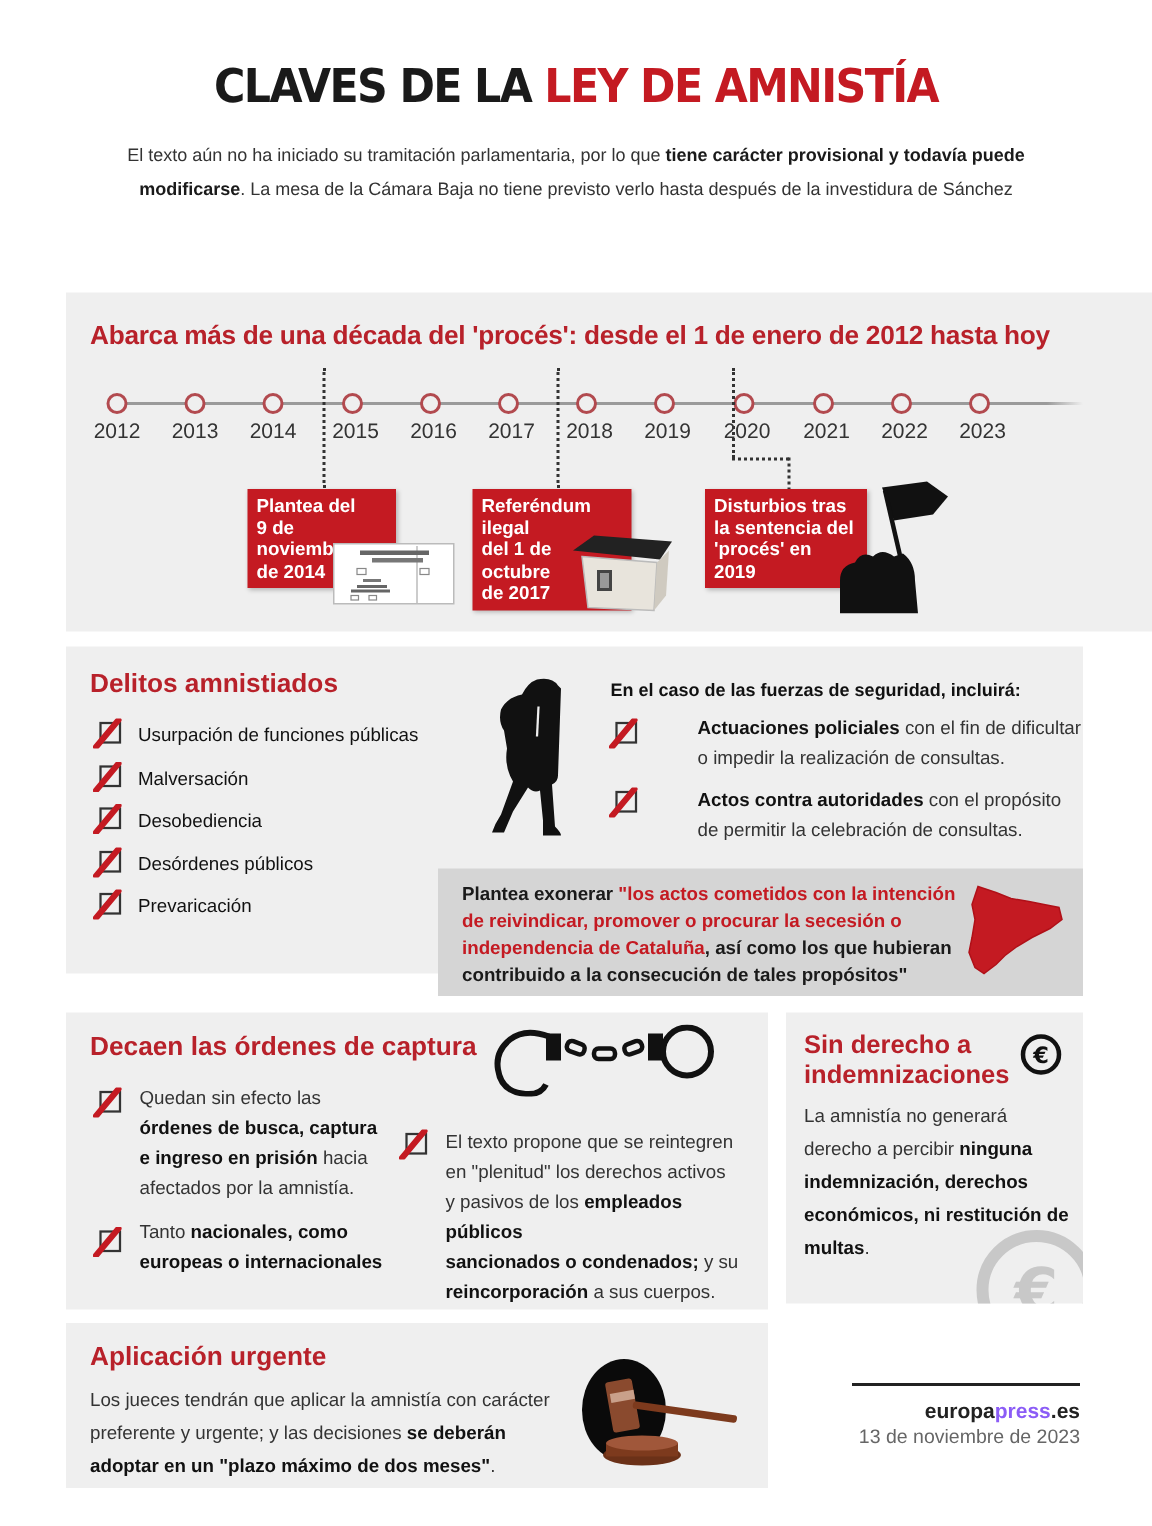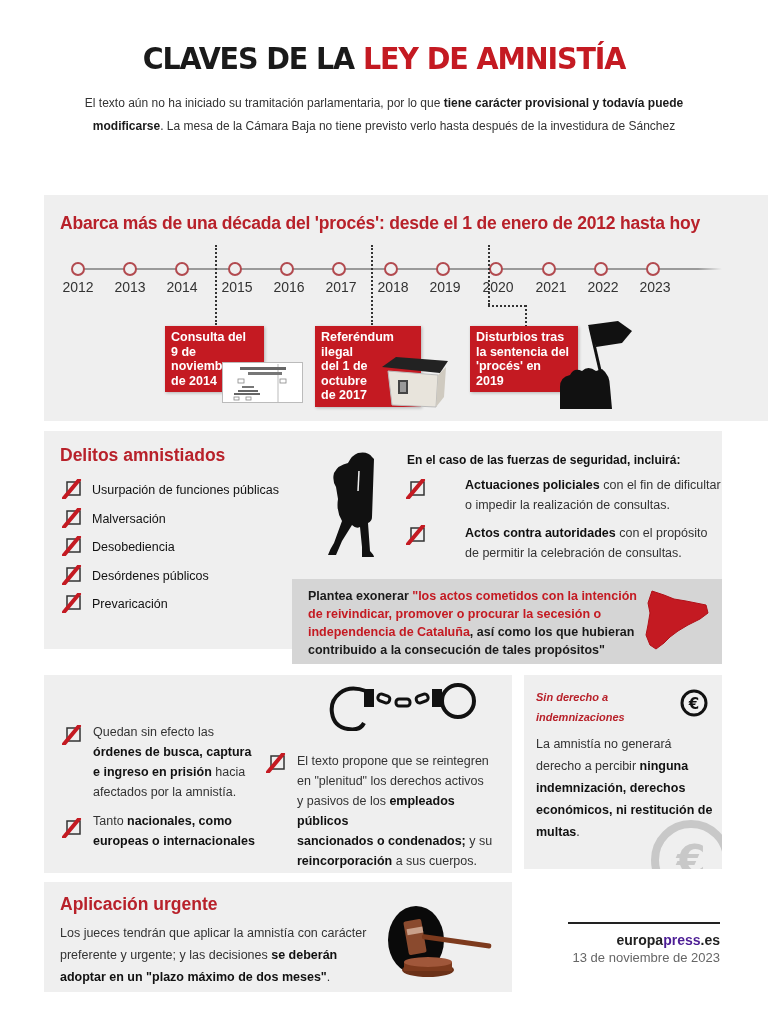--- a/index.html
+++ b/index.html
@@ -39,31 +39,31 @@
   #quote { left: 292px; top: 579px; width: 430px; height: 85px; background: #d5d5d5; }
   #quote-txt { position: absolute; left: 16px; top: 8px; width: 345px; font-size: 12.5px; line-height: 18px; font-weight: bold; color: #1a1a1a; }
   #quote-txt .red { color: #c41a22; }
 
   
   #dec { left: 44px; top: 675px; width: 468px; height: 198px; }
   .dec-txt { position: absolute; font-size: 12.5px; line-height: 20px; color: #333; }
 
   
   #sin { left: 524px; top: 675px; width: 198px; height: 194px; overflow: hidden; }
-  #sin-title { position: absolute; left: 12px; top: 12px; font-size: 11px; line-height: 20px; font-weight: bold; color: #b8212a; font-style: italic; }
+  #sin-title { position: absolute; left: 12px; top: 12px; font-size: 17px; line-height: 20px; font-weight: bold; color: #b8212a; }
   #sin-txt { position: absolute; left: 12px; top: 58px; width: 180px; font-size: 12.5px; line-height: 22px; color: #333; }
 
   
   #apl { left: 44px; top: 882px; width: 468px; height: 110px; }
   #apl-txt { position: absolute; left: 16px; top: 40px; width: 310px; font-size: 12.5px; line-height: 22px; color: #333; }
 
   
   #foot-rule { position: absolute; left: 568px; top: 922px; width: 152px; height: 2px; background: #222; }
   #foot-brand { position: absolute; right: 48px; top: 932px; font-size: 14px; font-weight: bold; color: #222; }
-  #foot-brand .red { color: #4c1d95; }
+  #foot-brand .red { color: #8b5cf6; }
   #foot-date { position: absolute; right: 48px; top: 950px; font-size: 13px; color: #666; }
 </style>
 </head>
 <body>
 
 <h1 id="title"><span>CLAVES DE LA </span><span class="t2">LEY DE AMNISTÍA</span></h1>
 <p id="subtitle"><span>El texto aún no ha iniciado su tramitación parlamentaria, por lo que </span><span class="b">tiene carácter provisional y todavía puede modificarse</span><span>. La mesa de la Cámara Baja no tiene previsto verlo hasta después de la investidura de Sánchez</span></p>
 
 <section id="tl" class="panel">
   <div id="tl-title">Abarca más de una década del 'procés': desde el 1 de enero de 2012 hasta hoy</div>
@@ -96,21 +96,21 @@
   <div class="tl-year" style="left:537px">2022</div>
   <div class="tl-year" style="left:589px">2023</div>
 
   <div class="dash" style="left:171px;top:50px;height:80px;"></div>
   <div class="dash" style="left:327px;top:50px;height:80px;"></div>
   <div class="dash" style="left:444px;top:50px;height:60px;"></div>
   <div class="dash-h" style="left:444px;top:110px;width:38px;"></div>
   <div class="dash" style="left:481px;top:110px;height:22px;"></div>
 
   <div class="ev" style="left:121px;top:131px;width:99px;">
-    <div>Consulta del</div>
+    <div>Plantea del</div>
     <div>9 de noviembre</div>
     <div>de 2014</div>
   </div>
   <svg class="abs" style="left:178px;top:167px;" width="82" height="42">
     <rect x="0.5" y="0.5" width="80" height="40" fill="#fff" stroke="#bbb"></rect>
     <line x1="56" y1="2" x2="56" y2="40" stroke="#bbb"></line>
     <rect x="18" y="5" width="46" height="3" fill="#666"></rect>
     <rect x="26" y="10" width="34" height="3" fill="#777"></rect>
     <rect x="16" y="17" width="6" height="4" fill="none" stroke="#888" stroke-width="0.8"></rect>
     <rect x="58" y="17" width="6" height="4" fill="none" stroke="#888" stroke-width="0.8"></rect>
@@ -200,20 +200,21 @@
 </section>
 
 <section id="quote" class="abs">
   <p id="quote-txt"><span>Plantea exonerar </span><span class="red">"los actos cometidos con la intención de reivindicar, promover o procurar la secesión o independencia de Cataluña</span><span>, así como los que hubieran contribuido a la consecución de tales propósitos"</span></p>
   <svg class="abs" style="left:352px;top:10px;" width="66" height="62" viewBox="0 0 66 62">
     <path d="M8,2 L20,6 L30,10 L42,12 L52,14 L62,16 L64,24 L56,30 L44,36 L34,42 L26,48 L20,54 L12,60 L6,56 L2,46 L4,36 L6,24 L4,14 Z" fill="#c41a22" stroke="#b01018" stroke-width="1"></path>
   </svg>
 </section>
 
 <section id="dec" class="panel">
+  <div class="sec-title" style="left:16px;top:12px;">Decaen las órdenes de captura</div>
   <svg class="abs" style="left:284px;top:8px;" width="156" height="48" viewBox="0 0 156 48">
     <path d="M38,8 Q22,2 12,10 Q2,18 4,30 Q6,44 20,46 Q32,48 36,40" fill="none" stroke="#111" stroke-width="4"></path>
     <rect x="36" y="6" width="10" height="18" fill="#111"></rect>
     <rect x="50" y="12" width="12" height="7" rx="3" fill="none" stroke="#111" stroke-width="3" transform="rotate(20 56 15)"></rect>
     <rect x="68" y="16" width="14" height="7" rx="3" fill="none" stroke="#111" stroke-width="3"></rect>
     <rect x="88" y="12" width="12" height="7" rx="3" fill="none" stroke="#111" stroke-width="3" transform="rotate(-20 94 15)"></rect>
     <rect x="104" y="6" width="10" height="18" fill="#111"></rect>
     <circle cx="130" cy="18" r="16" fill="none" stroke="#111" stroke-width="4"></circle>
   </svg>
 

